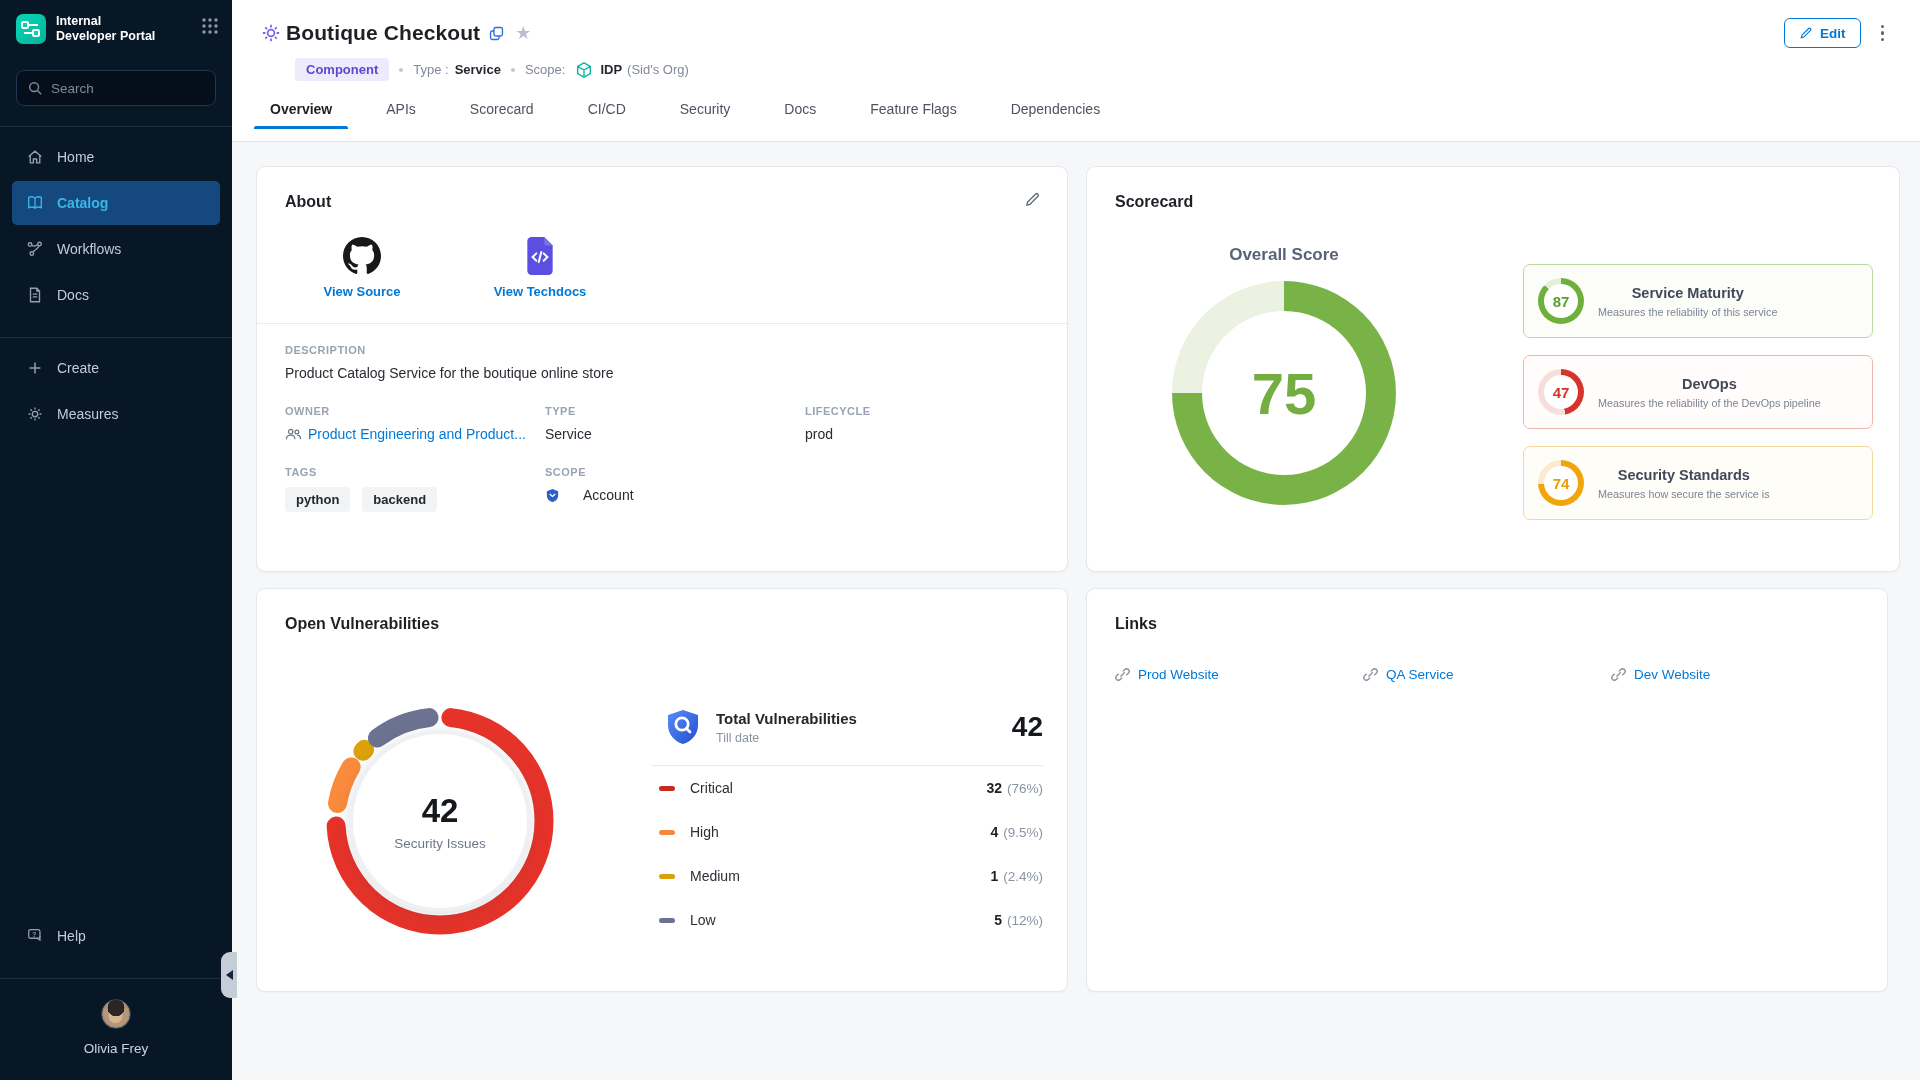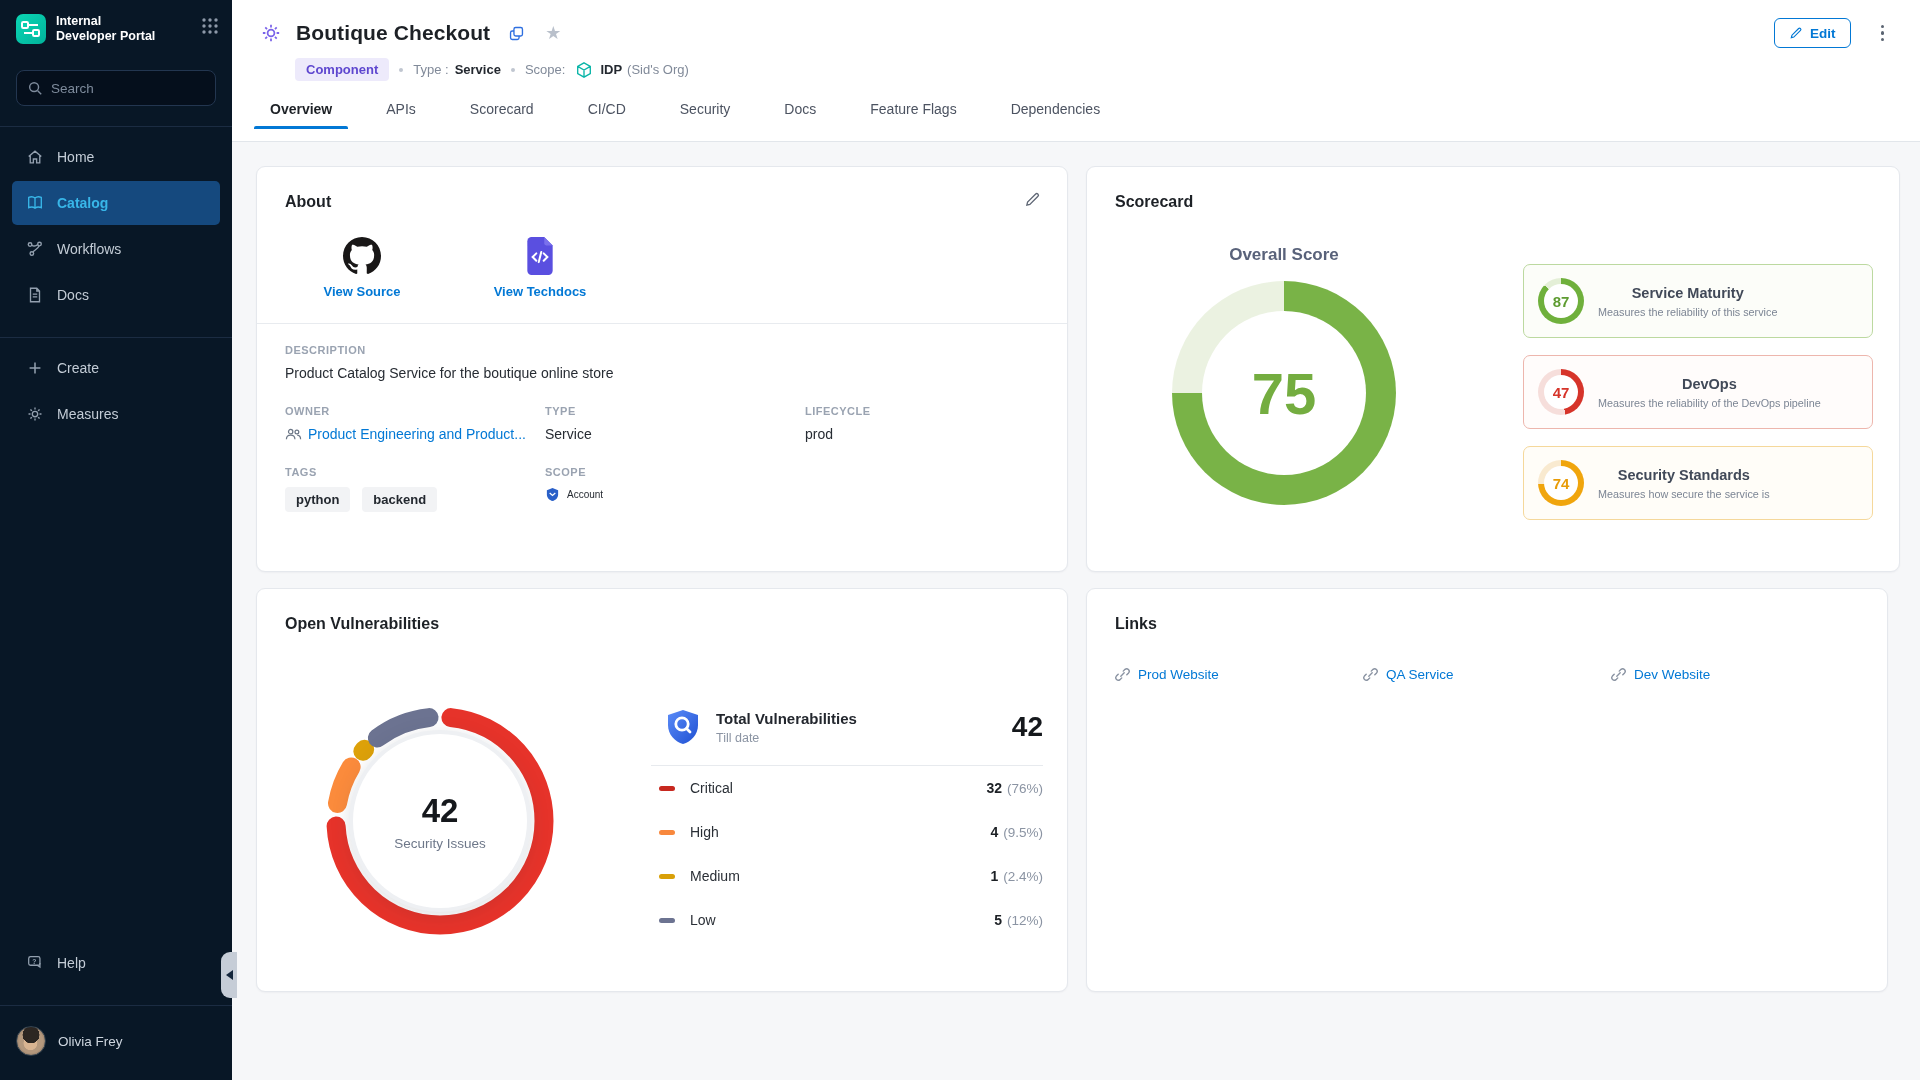--- a/index.html
+++ b/index.html
@@ -18,37 +18,37 @@
   .search-box { margin:26px 16px 0 16px; height:36px; background:#050f1c;
     border:1px solid #233650; border-radius:8px; display:flex; align-items:center;
     padding:0 10px; color:#7e8b9c; font-size:13.5px; gap:8px;text-align:center; }
   .side-divider { border-top:1px solid #1b2c42; margin:20px 0 8px 0; }
   .nav-item { display:flex; align-items:center; gap:13px; height:44px; margin:2px 12px;
     padding:0 14px; border-radius:5px; font-size:14px; color:#c3ccd6; cursor:pointer; }
   .nav-item .nicon { display:flex; color:#93a0af; }
   .nav-item.active { background:#15497e; color:#38b6e8; font-weight:bold; }
   .nav-item.active .nicon { color:#38b6e8; }
   .sidebar-bottom { position:absolute; left:0; bottom:0; width:100%; padding-bottom:10px; }
-  .user-row { display:flex; align-items:center; gap:12px; padding:12px 16px 14px 16px; font-size:13.5px; }
+  .user-row { display:flex; align-items:center; gap:12px; padding:12px 16px 14px 16px; font-size:13.5px;flex-direction:column; }
   .avatar { width:30px; height:30px; border-radius:50%;
     background:
       radial-gradient(circle at 50% 28%, #2c2622 0 34%, transparent 35%),
       radial-gradient(circle at 48% 58%, #d9b491 0 30%, transparent 33%),
       radial-gradient(circle at 50% 50%, #b4987d 0 60%, #5c5148 100%);
     border:1px solid #33424f; }
   .collapse-handle { position:absolute; left:221px; top:952px; width:16px; height:46px;
     background:#c6cdd7; border-radius:9px 0 0 9px; display:flex; align-items:center;
     justify-content:center; cursor:pointer; }
   .collapse-handle .tri { width:0; height:0; border-top:5px solid transparent;
     border-bottom:5px solid transparent; border-right:7px solid #14263c; }
 
   
   .main-header { position:absolute; left:232px; top:0; right:0; height:142px;
     background:#fff; border-bottom:1px solid #e2e6eb; }
-  .title-row { display:flex; align-items:center; padding:18px 36px 0 28px; gap:14px; }
+  .title-row { display:flex; align-items:center; padding:18px 36px 0 28px; gap:4px; }
   .page-title { font-size:21px; font-weight:bold; color:#1d2126; letter-spacing:.1px; }
   .copy-icon { display:flex; cursor:pointer; margin-left:4px; }
   .star-icon { color:#b9c0cb; font-size:18px; cursor:pointer; margin-left:6px; }
   .title-spacer { flex:1; }
   .edit-btn { display:flex; align-items:center; gap:7px; height:30px; padding:0 14px;
     border:1px solid #0278d5; border-radius:6px; color:#0278d5; background:#fff;
     font-size:13.5px; font-weight:bold; cursor:pointer; }
   .kebab { color:#5b6472; font-size:17px; letter-spacing:0; margin-left:16px; cursor:pointer;
     line-height:6px; display:flex; flex-direction:column; gap:3px; align-items:center; }
   .kebab i { width:3.5px; height:3.5px; border-radius:50%; background:#5b6472; display:block; }
@@ -81,21 +81,21 @@
   .about-divider { border-top:1px solid #e8ebef; margin:24px 0 0 0; }
   .about-grid { padding:20px 28px 0 28px; }
   .f-label { font-size:11px; font-weight:bold; letter-spacing:.5px; color:#9aa3b1; margin-bottom:9px; }
   .f-value { font-size:14px; color:#272c33; }
   .about-cols { display:flex; margin-top:24px; }
   .about-col1 { width:260px; } .about-col2 { width:260px; } .about-col3 { flex:1; }
   .owner-link { display:flex; align-items:center; gap:6px; color:#0278d5; font-size:14px; cursor:pointer; }
   .tags-row { display:flex; gap:12px; }
   .tag-pill { background:#f2f3f5; border-radius:4px; padding:5px 11px; font-size:13px;
     font-weight:bold; color:#23282f; cursor:pointer; }
-  .scope-val { display:flex; align-items:center; gap:7px; font-size:10px; color:#272c33; }
+  .scope-val { display:flex; align-items:center; gap:23px; font-size:14px; color:#272c33; }
 
   
   .overall-wrap { position:absolute; left:85px; top:78px; width:224px; text-align:center; }
   .overall-label { font-size:17px; font-weight:bold; color:#59627a; margin-bottom:16px; }
   .odonut { width:224px; height:224px; border-radius:50%; margin:0 auto; position:relative;
     background:conic-gradient(#79b347 0 75%, #ebf2e1 0); }
   .odonut::after { content:""; position:absolute; inset:30px; background:#fff; border-radius:50%; }
   .odonut .oscore { position:absolute; inset:0; display:flex; align-items:center; justify-content:center;
     font-size:58px; font-weight:bold; color:#74ad40; z-index:1; }
   .score-items { position:absolute; left:436px; top:97px; width:350px; display:flex;

